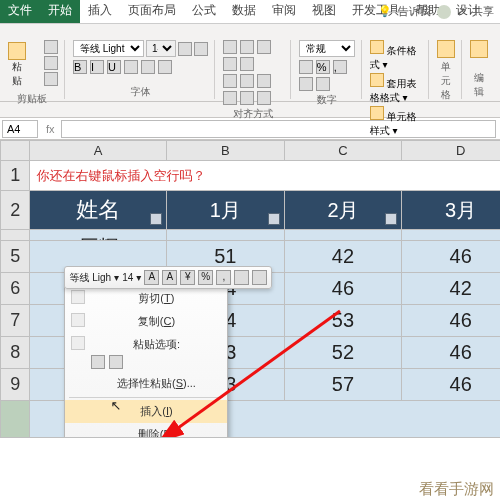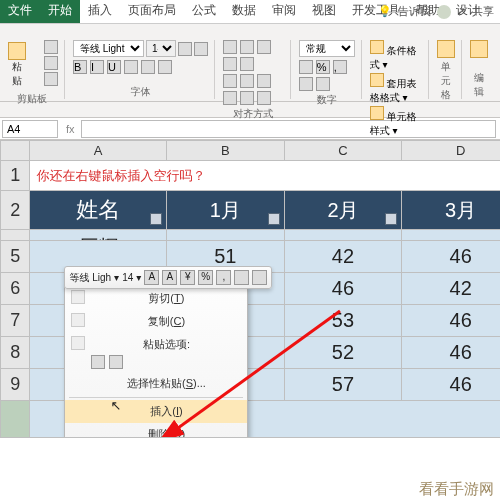--- a/index.html
+++ b/index.html
@@ -18,40 +18,40 @@
   .btn { background: #fff0; border: none; padding: 2px; cursor: pointer; font-size: 10px; color: #333; display: flex; flex-direction: column; align-items: center; }
   .iconbox { width: 18px; height: 18px; background: #ffe0a0; border: 1px solid #d0a040; display: inline-block; }
   .iconbox.small { width: 14px; height: 14px; }
   .font-row { display: flex; gap: 2px; align-items: center; }
   .font-select { font-size: 10px; border: 1px solid #bbb; padding: 1px 2px; background: #fff; }
   .size-select { width: 30px; font-size: 10px; border: 1px solid #bbb; padding: 1px; }
   .mini-icons { display: flex; gap: 3px; flex-wrap: wrap; max-width: 120px; }
   .mi { width: 14px; height: 14px; background: #ddd; display: inline-block; border: 1px solid #999; }
   .percent-ruler { height: 16px; background: #f3f2f1; border-bottom: 1px solid #c8c6c4; display: flex; align-items: center; padding: 0 4px; font-size: 9px; color: #888; }
   .namebox-row { display: flex; height: 22px; align-items: center; border-bottom: 1px solid #c8c6c4; }
-  .namebox { width: 56px; border: 1px solid #bbb; font-size: 11px; padding: 2px 4px; margin: 2px; background: #fff; }
+  .namebox { width: 36px; border: 1px solid #bbb; font-size: 11px; padding: 2px 4px; margin: 2px; background: #fff; }
   .fx { padding: 0 6px; color: #888; }
   .formula-bar { flex: 1; border: 1px solid #bbb; height: 18px; margin: 2px 4px 2px 0; background: #fff; }
   .sheet { position: relative; }
   .grid { border-collapse: collapse; table-layout: fixed; width: 520px; }
   .grid th, .grid td { border: 1px solid #bfbfbf; overflow: hidden; white-space: nowrap; }
   .corner { width: 28px; height: 20px; background: #e6e6e6; }
   .colhead { background: #e6e6e6; color: #333; text-align: center; height: 20px; font-size: 13px; font-weight: normal; }
   .rowhead { width: 28px; background: #e6e6e6; text-align: center; color: #333; font-size: 16px; }
   .ch-A { width: 130px; } .ch-B { width: 112px; } .ch-C { width: 112px; } .ch-D { width: 112px; }
   .redtext { color: #d82c2c; font-size: 13px; text-align: left; padding-left: 6px; }
   .hdrcell { background: #2f4a66; color: #fff; text-align: center; font-size: 20px; padding: 4px 0; position: relative; }
   .hdrcell.name { font-size: 22px; font-family: KaiTi, serif; }
   .filter { position: absolute; right: 4px; bottom: 4px; width: 12px; height: 12px; background: #cfd6df; border: 1px solid #567; display: inline-block; }
   .sel { background: #d3e3ef; }
   .datacell { font-size: 20px; text-align: center; padding: 4px 17px; color: #222; }
   .rowhead-cell { font-size: 18px; padding: 4px 0; }
   .mini-toolbar { position: absolute; left: 34px; top: 0; background: linear-gradient(#fdfdfd,#efefef); border: 1px solid #bbb; border-radius: 3px; padding: 3px 4px; display: flex; gap: 3px; align-items: center; box-shadow: 0 2px 4px rgba(0,0,0,0.2); font-size: 10px; z-index: 10; }
   .mini-toolbar .mi { width: 15px; height: 15px; }
-  .ctx { position: absolute; left: 34px; top: 20px; width: 184px; background: linear-gradient(#fdfdfd,#f4f4f4); border: 1px solid #b8b8b8; box-shadow: 2px 2px 5px rgba(0,0,0,0.25); z-index: 9; font-size: 11px; }
+  .ctx { position: absolute; left: 34px; top: 20px; width: 164px; background: linear-gradient(#fdfdfd,#f4f4f4); border: 1px solid #b8b8b8; box-shadow: 2px 2px 5px rgba(0,0,0,0.25); z-index: 9; font-size: 11px; }
   .ctx-item { padding: 4px 8px 4px 28px; position: relative; color: #333; cursor: pointer; }
   .ctx-item:hover, .ctx-item.hl { background: #fde8b8; }
   .ctx-icon { position: absolute; left: 6px; top: 3px; width: 14px; height: 14px; background: #eee; border: 1px solid #ccc; }
   .ctx-sep { height: 1px; background: #d0d0d0; margin: 2px 4px; }
   .ctx-sub { display: flex; gap: 4px; padding: 3px 6px 3px 26px; }
   .underline-mnemonic { text-decoration: underline; }
   .arrow-line { position: absolute; left: 120px; top: 40px; width: 200px; height: 200px; z-index: 12; pointer-events: none; }
   .row4 .rowhead { background: #bcd0bc; }
   .row4 td { background: #d3e3ef; }
   .watermark { position: absolute; bottom: 2px; right: 6px; color: #9e8a63; font-size: 15px; font-family: KaiTi, serif; z-index: 20; }

